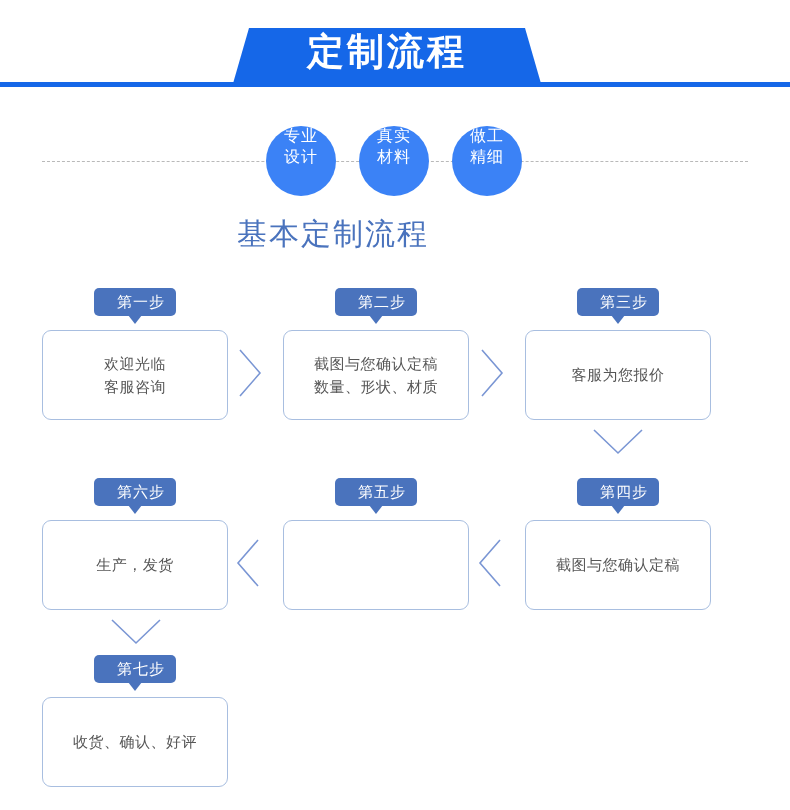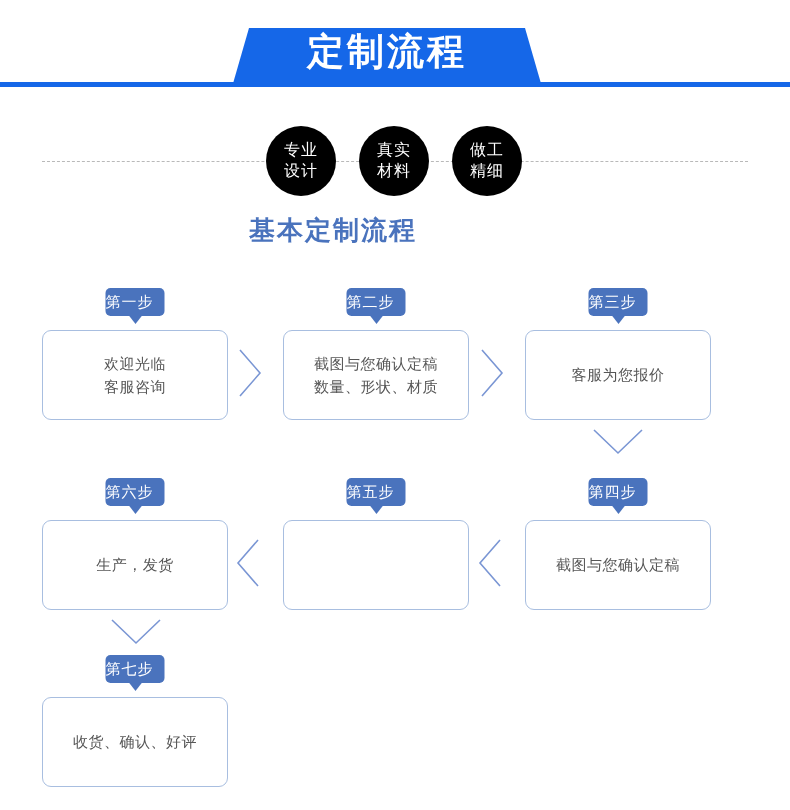--- a/index.html
+++ b/index.html
@@ -74,44 +74,43 @@
     width: 706px;
     height: 0;
     border-top: 1px dashed #b9b9b9;
   }
   .circle {
     position: absolute;
     top: 0;
     width: 70px;
     height: 70px;
     border-radius: 50%;
-    background: #000000;
+    background: #3b82f6;
     color: #ffffff;
     display: flex;
     flex-direction: column;
     align-items: center;
-    justify-content: center;
     font-size: 16px;
     line-height: 1.3;
     letter-spacing: 1px;
   }
   .circle-1 { left: 266px; }
   .circle-2 { left: 359px; }
   .circle-3 { left: 452px; }
 
   
   .section-title {
     position: absolute;
     left: 0;
     top: 214px;
     width: 666px;
     text-align: center;
     color: #4a73bd;
-    font-size: 26px;
-    font-weight: 700;
+    font-size: 30px;
+    font-weight: 400;
     letter-spacing: 2px;
     line-height: 1.3;
   }
 
   
   .flow {
     position: absolute;
     left: 0;
     top: 0;
     width: 790px;
@@ -124,21 +123,21 @@
   .badge {
     position: absolute;
     top: 0;
     left: 50%;
     transform: translateX(-50%);
     background: #4a73bd;
     color: #ffffff;
     font-size: 15px;
     letter-spacing: 1px;
     border-radius: 5px;
-    padding: 6px 11px 7px 0;
+    padding: 6px 11px 7px 23px;
     line-height: 1;
     white-space: nowrap;
   }
   .badge::after {
     content: "";
     position: absolute;
     left: 50%;
     bottom: -8px;
     transform: translateX(-50%);
     width: 0; height: 0;

